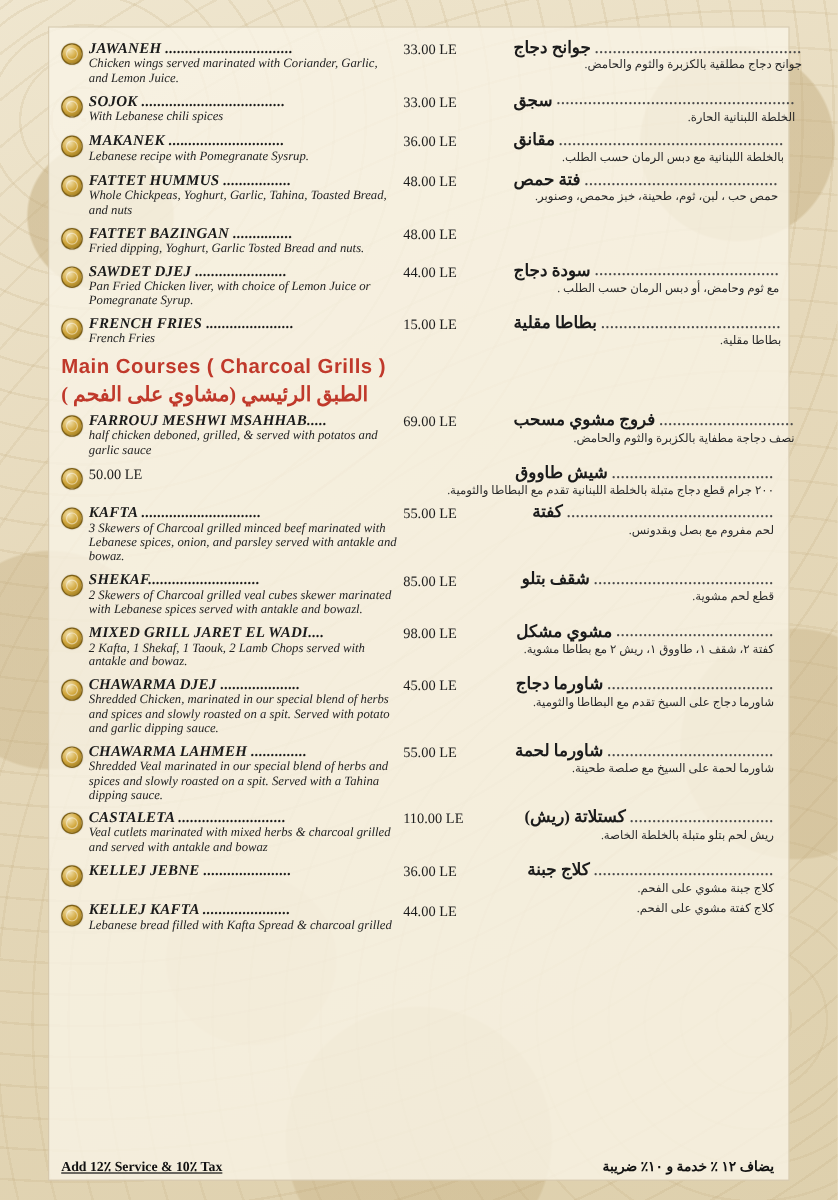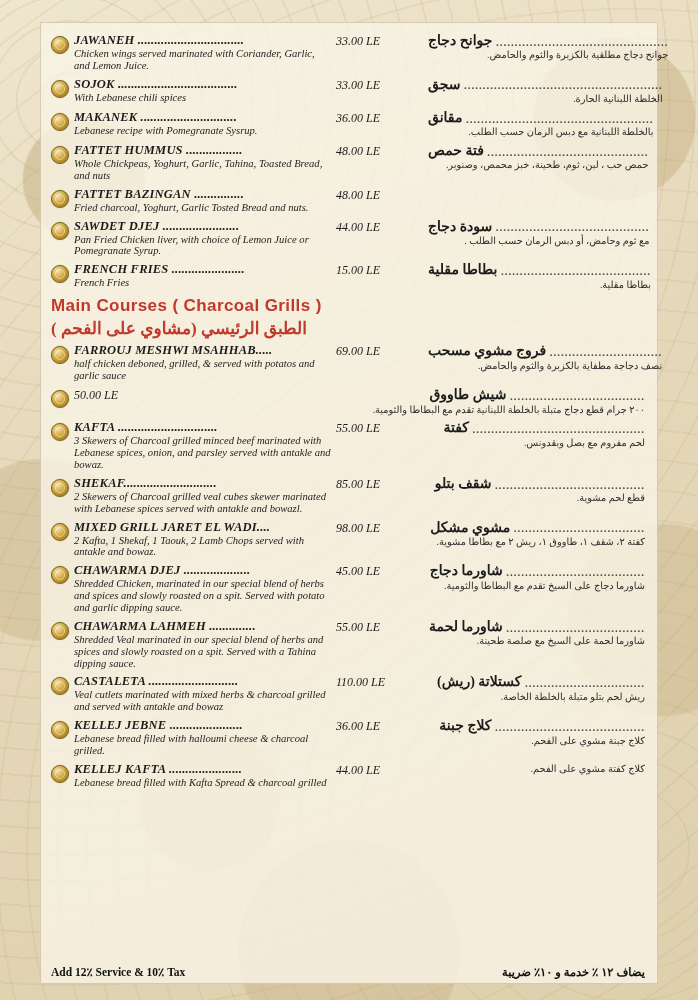--- a/index.html
+++ b/index.html
@@ -95,21 +95,20 @@
     font-style: italic;
     color: #232323;
     line-height: 1.12;
     margin-top: 0px;
   }
   .col-price {
     width: 92px;
     flex: 0 0 92px;
     text-align: left;
     font-size: 12px;
-    font-style: italic;
     color: #1b1b1b;
     padding-top: 1px;
     white-space: nowrap;
   }
   .col-ar {
     flex: 1 1 auto;
     text-align: right;
     direction: rtl;
   }
   .ar-name {
@@ -157,20 +156,21 @@
     bottom: 4px;
     display: flex;
     justify-content: space-between;
     align-items: flex-end;
     font-size: 11.5px;
     color: #111;
   }
   .footer-en {
     font-weight: bold;
     font-family: "Liberation Serif", serif;
+    text-decoration: underline;
   }
   .footer-ar {
     direction: rtl;
     font-size: 11.5px;
     font-weight: bold;
   }
 </style>
 </head>
 <body>
 
@@ -229,21 +229,21 @@
       <div class="col-ar">
         <div class="ar-name"><span class="ar-dots">...........................................</span> <span>فتة حمص</span></div>
         <div class="ar-desc">حمص حب ، لبن، ثوم، طحينة، خبز محمص، وصنوبر.</div>
       </div>
     </div>
 
     <div class="item">
       <div class="bullet"></div>
       <div class="col-en">
         <div class="en-name">FATTET BAZINGAN  ...............</div>
-        <div class="en-desc">Fried charcoal, Yoghurt, Garlic Tosted Bread and nuts.</div>
+        <div class="en-desc">Fried dipping, Yoghurt, Garlic Tosted Bread and nuts.</div>
       </div>
       <div class="col-price">48.00 LE</div>
     </div>
 
     <div class="item">
       <div class="bullet"></div>
       <div class="col-en">
         <div class="en-name">SAWDET DJEJ  .......................</div>
         <div class="en-desc">Pan Fried Chicken liver, with choice of Lemon Juice or Pomegranate Syrup.</div>
       </div>
@@ -373,21 +373,20 @@
       <div class="col-ar">
         <div class="ar-name"><span class="ar-dots">................................</span> <span>كستلاتة (ريش)</span></div>
         <div class="ar-desc">ريش لحم بتلو متبلة بالخلطة الخاصة.</div>
       </div>
     </div>
 
     <div class="item">
       <div class="bullet"></div>
       <div class="col-en">
         <div class="en-name">KELLEJ JEBNE  ......................</div>
-        <div class="en-desc">Lebanese bread filled with halloumi cheese &amp; charcoal grilled.</div>
       </div>
       <div class="col-price">36.00 LE</div>
       <div class="col-ar">
         <div class="ar-name"><span class="ar-dots">........................................</span> <span>كلاج جبنة</span></div>
         <div class="ar-desc">كلاج جبنة مشوي على الفحم.</div>
       </div>
     </div>
 
     <div class="item">
       <div class="bullet"></div>

